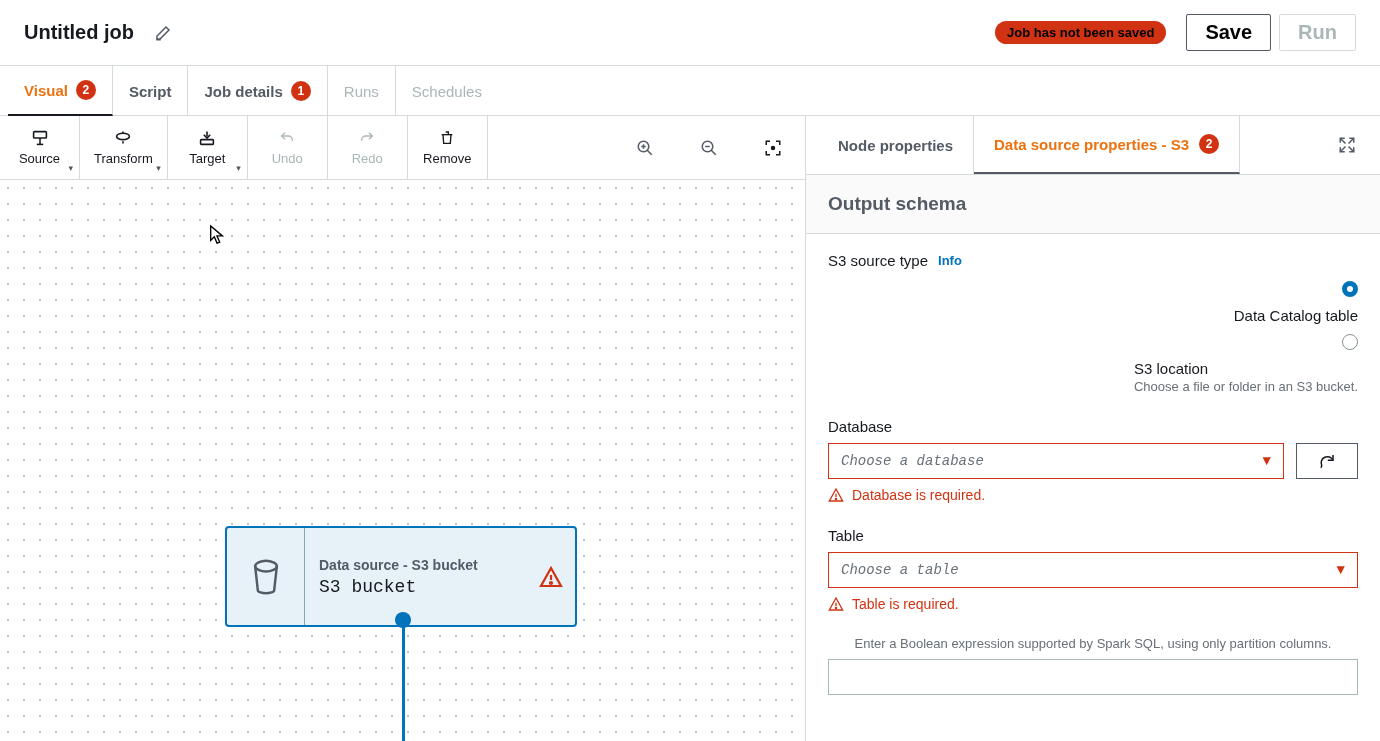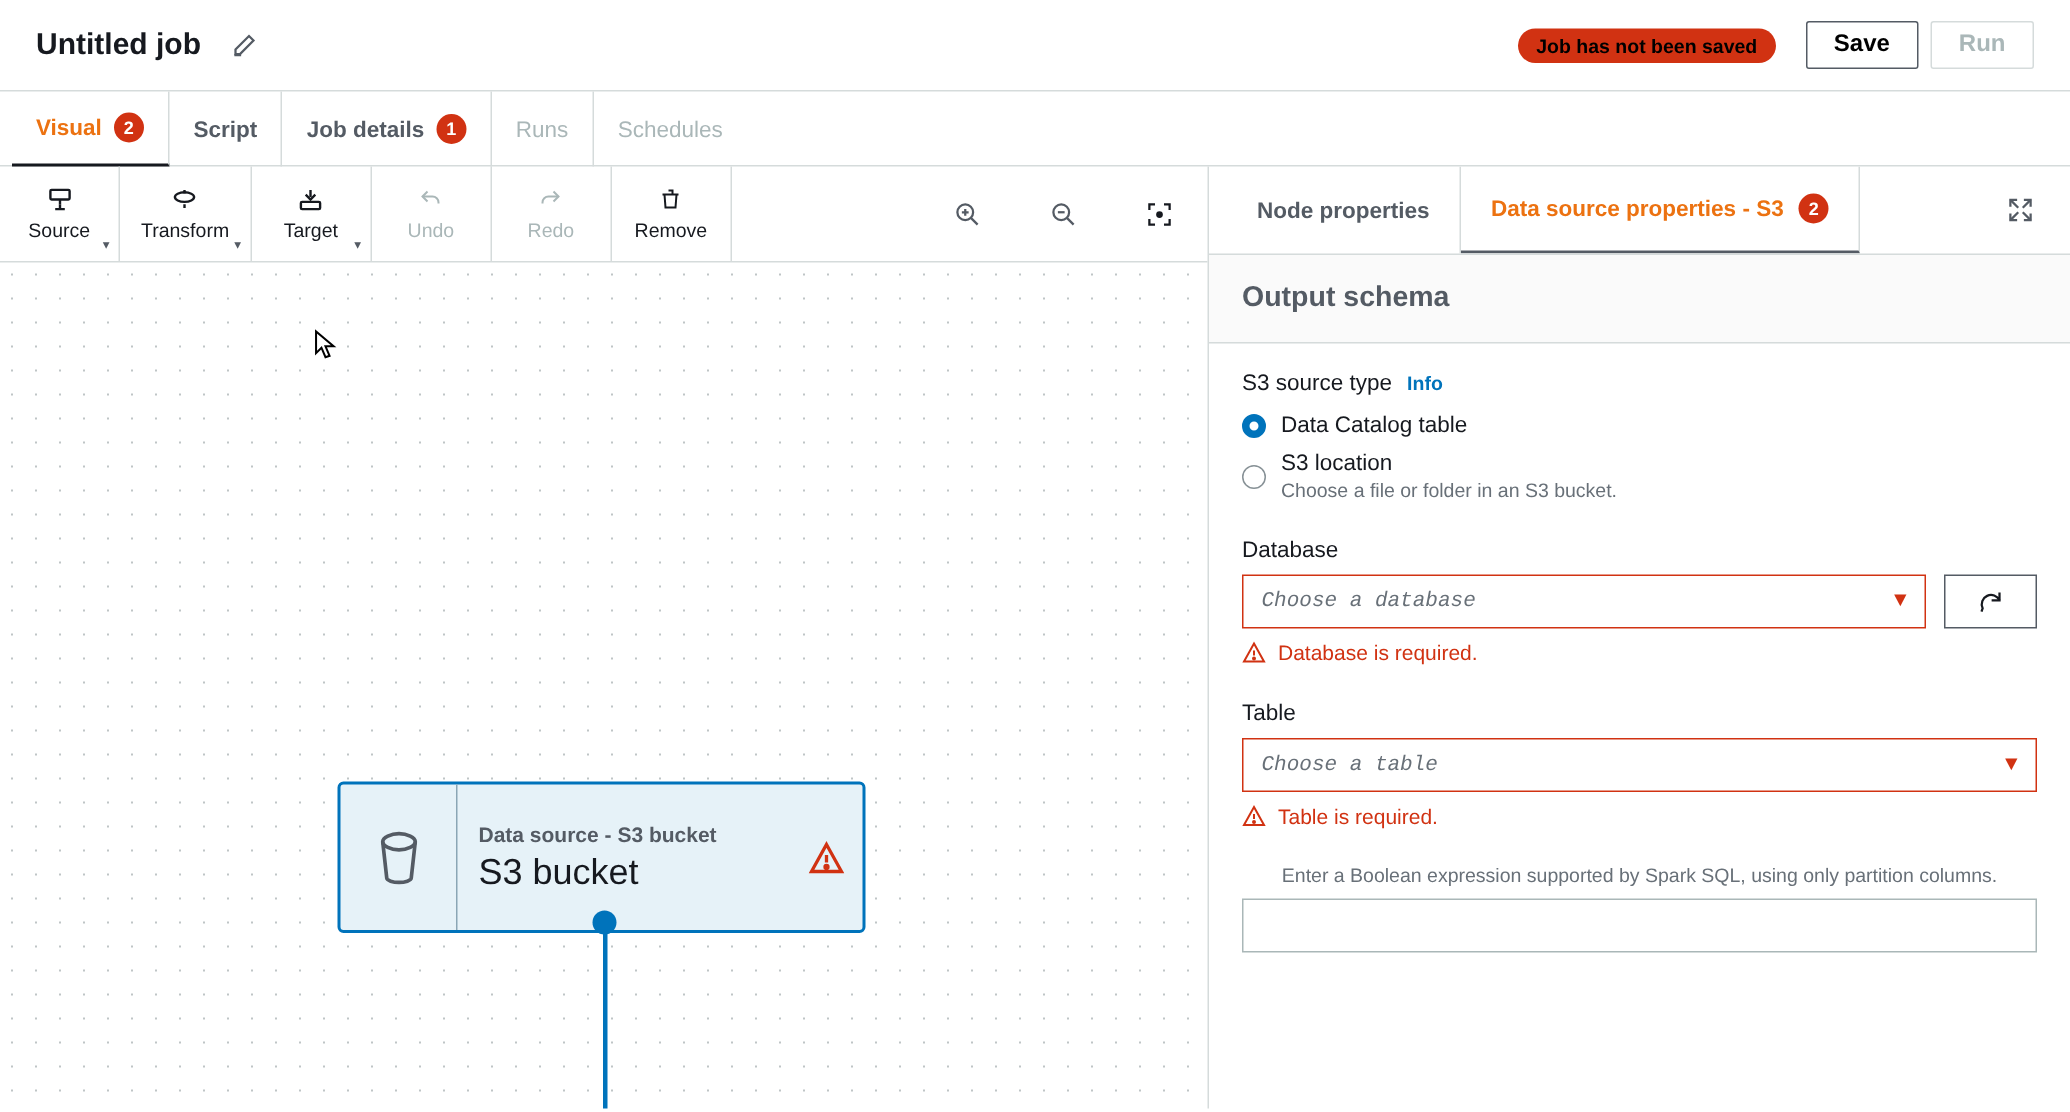--- a/index.html
+++ b/index.html
@@ -48,21 +48,21 @@
     border-radius: 12px;
     padding: 4px 12px;
     font-size: 13px;
     font-weight: 600;
     margin-right: 12px;
   }
   .btn {
     border: 1px solid #545b64;
     background: #fff;
     padding: 6px 18px;
-    font-size: 16px;
+    font-size: 20px;
     font-weight: 700;
     cursor: pointer;
     border-radius: 2px;
     margin-left: 8px;
   }
   .btn-disabled {
     color: #aab7b8;
     border-color: var(--border);
     cursor: not-allowed;
   }
@@ -192,21 +192,21 @@
     border-right: 1px solid #8aa6b5;
   }
   .node-body {
     flex: 1;
     padding: 12px 14px;
     display: flex;
     flex-direction: column;
     justify-content: center;
   }
   .node-type { font-size: 14px; color: #545b64; margin-bottom: 4px; font-weight: 600;}
-  .node-title { font-size: 24px; font-weight: 400; }
+  .node-title { font-size: 18px; font-weight: 400; font-family: Liberation Mono, monospace; }
   .node-err {
     width: 48px;
     display: flex;
     align-items: center;
     justify-content: center;
   }
   .node-port {
     position: absolute;
     left: 395px;
     top: 432px;
@@ -293,24 +293,25 @@
   }
   .info-link {
     color: var(--blue);
     font-size: 13px;
     font-weight: 700;
     cursor: pointer;
   }
   .radio-group { margin-top: 10px; }
   .radio-row {
     display: flex;
-    align-items: center;
+    align-items: flex-end;
     gap: 10px;
     margin-bottom: 8px;
     cursor: pointer;
+    flex-direction: column;
   }
   .radio {
     width: 16px; height: 16px; border-radius: 50%;
     border: 1px solid #879196;
     margin-top: 2px;
     flex-shrink: 0;
     display:flex; align-items:center; justify-content:center;
   }
   .radio.checked { border-color: var(--blue); border-width: 5px; width:16px; height:16px;}
   .radio-label { font-size: 15px; }

